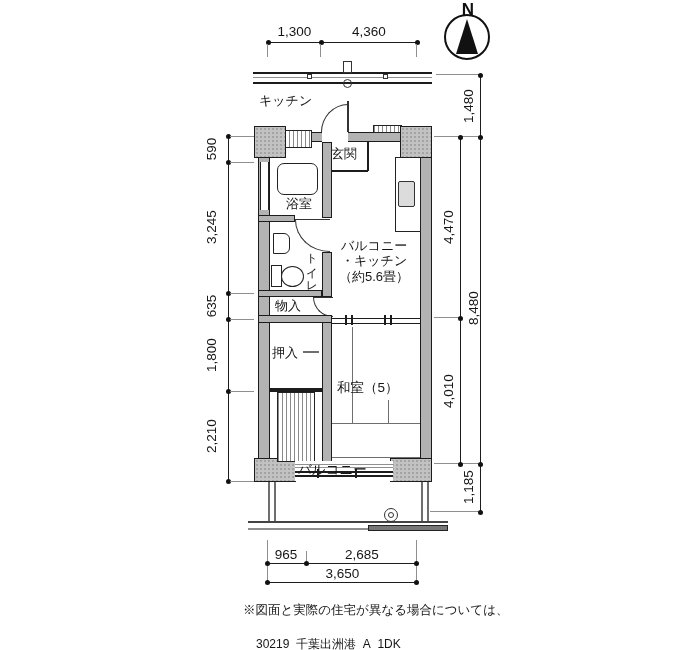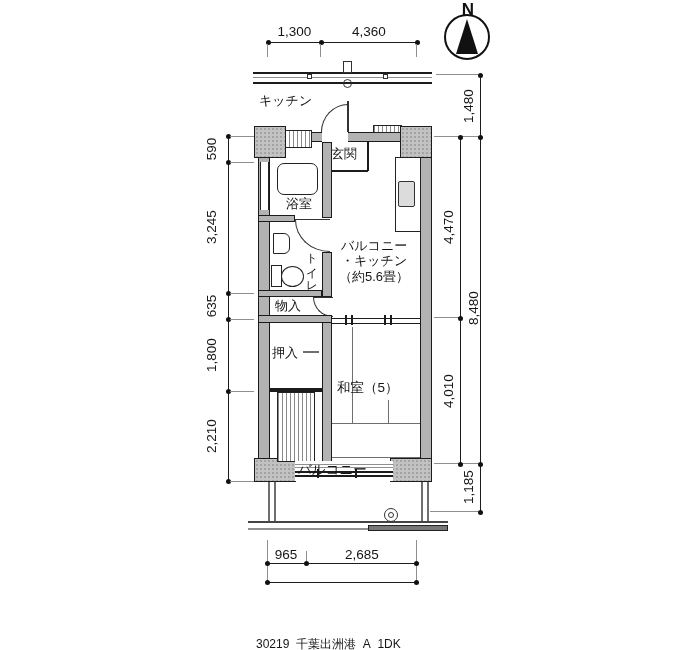--- a/index.html
+++ b/index.html
@@ -183,16 +183,18 @@
   <div class="abs gline" style="left:416px;top:540px;width:1px;height:44px;"></div>
   <div class="abs line" style="left:268px;top:563px;width:149px;height:1px;"></div>
   <div class="abs dot" style="left:265px;top:561px;"></div>
   <div class="abs dot" style="left:304px;top:561px;"></div>
   <div class="abs dot" style="left:414px;top:561px;"></div>
   <div class="abs dim ctr" style="left:265px;top:547px;width:42px;">965</div>
   <div class="abs dim ctr" style="left:307px;top:547px;width:110px;">2,685</div>
   <div class="abs line" style="left:268px;top:582px;width:149px;height:1px;"></div>
   <div class="abs dot" style="left:265px;top:580px;"></div>
   <div class="abs dot" style="left:414px;top:580px;"></div>
-
+  <div class="abs dim ctr" style="left:268px;top:566px;width:149px;">3,650</div>
+
+  <div class="abs note" style="left:243px;top:602px;">※図面と実際の住宅が異なる場合については、</div>
   <div class="abs note" style="left:256px;top:636px;font-size:12px;">30219_千葉出洲港_A_1DK</div>
 
 </div>
 
 </body></html>

